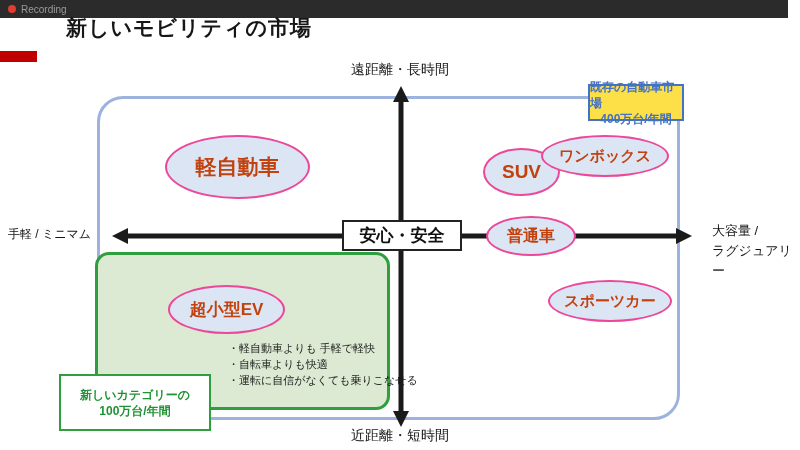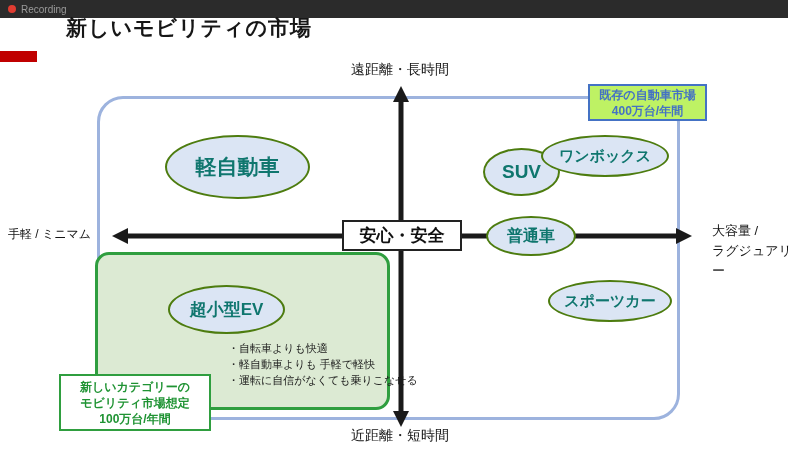--- a/index.html
+++ b/index.html
@@ -27,23 +27,23 @@
   }
   
   .arrows{position:absolute;left:0;top:0;width:800px;height:450px;pointer-events:none;}
   
   .green-region{
     position:absolute;left:95px;top:252px;width:295px;height:158px;
     background:#dcead3;border:3px solid #2f9e3f;border-radius:14px;box-sizing:border-box;
   }
   
   .ellipse{
-    position:absolute;background:#dbe5f4;border:2px solid #4d7c0f;border-radius:50%;
+    position:absolute;background:#dbe5f4;border:2px solid #ec4899;border-radius:50%;
     display:flex;align-items:center;justify-content:center;
-    font-weight:600;color:#0f766e;box-sizing:border-box;text-align:center;
+    font-weight:600;color:#c2410c;box-sizing:border-box;text-align:center;
   }
   .el-kei{left:165px;top:135px;width:145px;height:64px;font-size:21px;}
   .el-suv{left:483px;top:148px;width:77px;height:48px;font-size:19px;}
   .el-onebox{left:541px;top:135px;width:128px;height:42px;font-size:15px;}
   .el-regular{left:486px;top:216px;width:90px;height:40px;font-size:16px;}
   .el-sports{left:548px;top:280px;width:124px;height:42px;font-size:15px;}
   .el-ev{left:168px;top:285px;width:117px;height:49px;font-size:17px;}
   
   .center-label{
     position:absolute;left:342px;top:220px;width:120px;height:31px;
@@ -52,22 +52,22 @@
     font-size:17px;font-weight:600;
   }
   
   .axis-label{position:absolute;font-size:14px;color:#141414;font-weight:500;}
   .axis-top{left:340px;top:61px;width:120px;text-align:center;}
   .axis-bottom{left:340px;top:427px;width:120px;text-align:center;}
   .axis-left{left:8px;top:226px;width:92px;text-align:left;font-size:12px;}
   .axis-right{left:712px;top:221px;width:86px;text-align:left;font-size:13px;line-height:20px;}
   
   .existing-box{
-    position:absolute;left:588px;top:84px;width:119px;height:37px;
-    background:#bef264;border:2px solid #4472c4;box-sizing:border-box;
+    position:absolute;left:588px;top:84px;width:96px;height:37px;
+    background:#fde047;border:2px solid #4472c4;box-sizing:border-box;
     display:flex;flex-direction:column;align-items:center;justify-content:center;
     font-size:12px;font-weight:700;color:#4472c4;line-height:16px;
   }
   .newcat-box{
     position:absolute;left:24px;top:374px;width:152px;height:57px;
     background:#ffffff;border:2px solid #2f9e3f;box-sizing:border-box;
     display:flex;flex-direction:column;align-items:center;justify-content:center;
     font-size:12px;font-weight:700;color:#1f9333;line-height:16px;margin-left:35px;
   }
   
@@ -102,37 +102,36 @@
 <div class="green-region"></div>
 
 <div class="ellipse el-kei">軽自動車</div>
 <div class="ellipse el-suv">SUV</div>
 <div class="ellipse el-onebox">ワンボックス</div>
 <div class="ellipse el-regular">普通車</div>
 <div class="ellipse el-sports">スポーツカー</div>
 <div class="ellipse el-ev">超小型EV</div>
 
 <div class="ev-bullets">
+  <div>・軽自動車よりも 手軽で軽快</div>
   <div>・自転車よりも快適</div>
-  <div>・軽自動車よりも 手軽で軽快</div>
   <div>・運転に自信がなくても乗りこなせる</div>
 </div>
 
 <div class="center-label">安心・安全</div>
 
 <div class="axis-label axis-top">遠距離・長時間</div>
 <div class="axis-label axis-bottom">近距離・短時間</div>
 <div class="axis-label axis-left">手軽 / ミニマム</div>
 <div class="axis-label axis-right">
   <div>大容量 /</div>
   <div>ラグジュアリー</div>
 </div>
 
 <div class="existing-box">
   <div>既存の自動車市場</div>
   <div>400万台/年間</div>
 </div>
 
 <div class="newcat-box">
   <div>新しいカテゴリーの</div>
-  <div>モビリティ市場想定</div>
   <div>100万台/年間</div>
 </div>
 
 </body></html>

